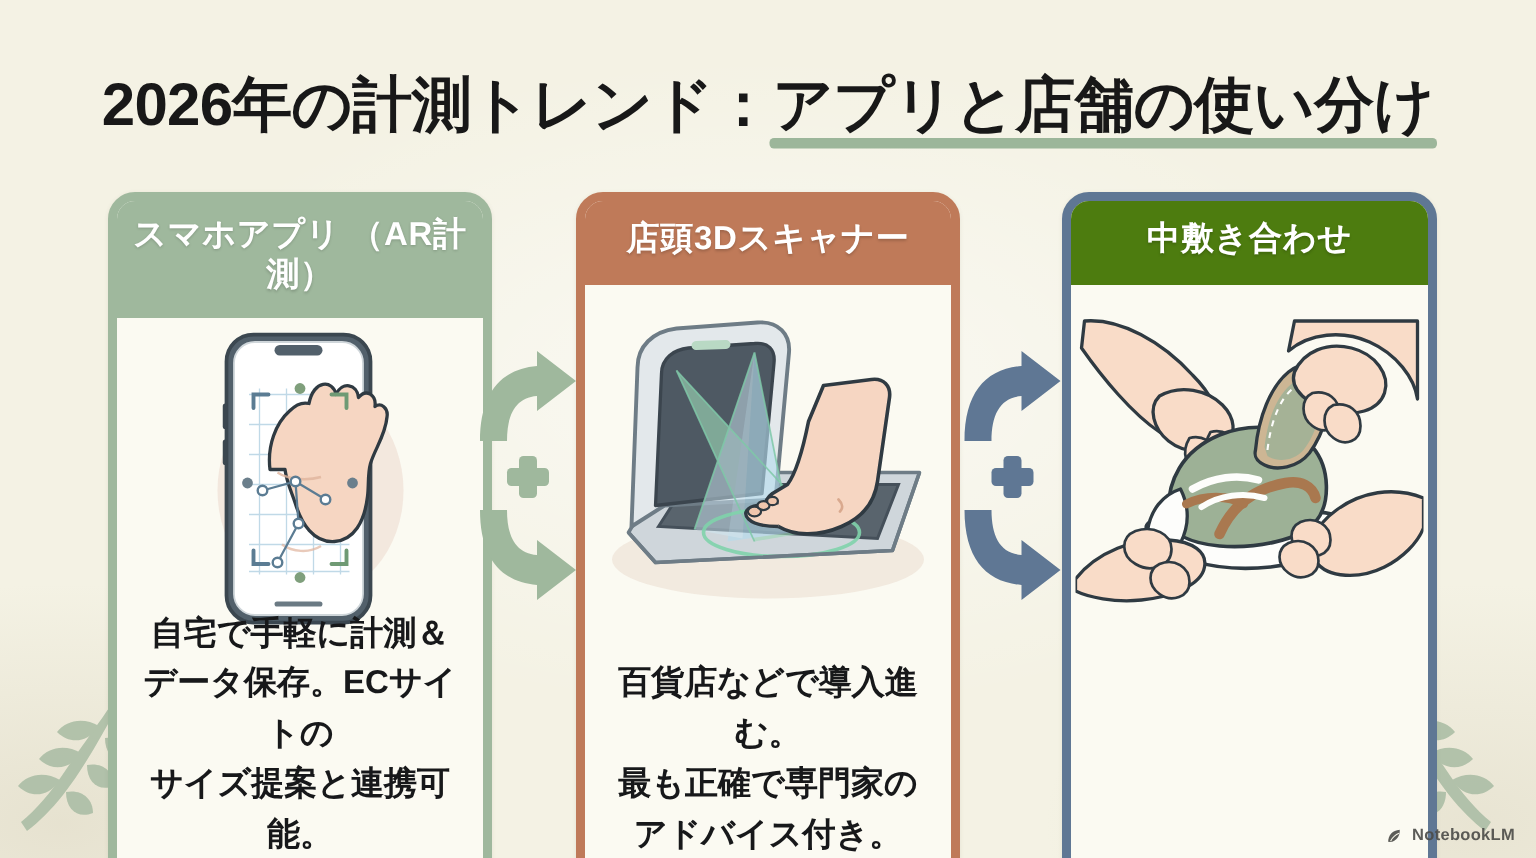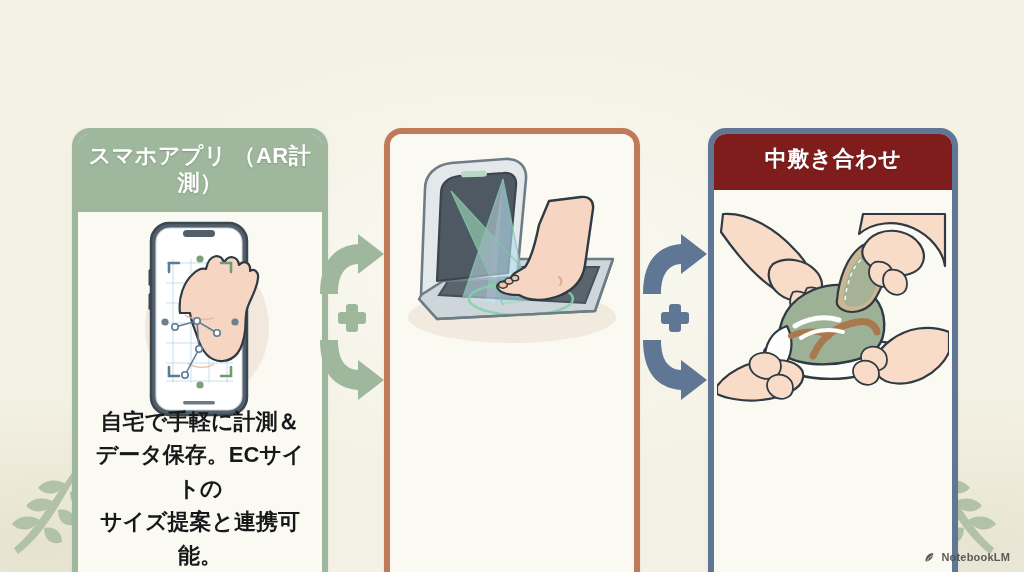--- a/index.html
+++ b/index.html
@@ -92,21 +92,21 @@
     font-weight: 700;
     line-height: 1.22;
     letter-spacing: 0.5px;
     border-radius: 12px 12px 0 0;
     text-shadow: 0 1px 2px rgba(0,0,0,0.18);
     padding: 0 6px;
     box-sizing: border-box;
   }
   .panel-1 .panel-head { background: #9fb89d; height: 84px; }
   .panel-2 .panel-head { background: #bf7a59; }
-  .panel-3 .panel-head { background: #7f1d1d; }
+  .panel-3 .panel-head { background: #4d7c0f; }
 
   .panel-art {
     position: relative;
     height: 236px;
     display: flex;
     align-items: center;
     justify-content: center;
     background: #fbfaf2;
   }
   .panel-1 .panel-art { height: 214px; }
@@ -169,20 +169,25 @@
   .watermark svg { display: block; }
 
   
   .art-svg { display: block; }
 </style>
 </head>
 <body>
 
 <div id="canvas">
 
+  <div class="title-wrap">
+    <div class="title">
+      <span class="plain">2026年の計測トレンド：</span><span class="hl">アプリと店舗の使い分け</span>
+    </div>
+  </div>
 
   <div class="panel panel-1">
     <div class="panel-head">スマホアプリ
 （AR計測）</div>
     <div class="panel-art">
       <svg class="art-svg" width="150" height="208" viewBox="0 0 150 208" aria-hidden="true">
         <ellipse cx="82" cy="112" rx="62" ry="72" fill="#ecd9cd" opacity="0.55"></ellipse>
 
         <rect x="26" y="8" width="96" height="192" rx="18" ry="18" fill="#52606b" stroke="#3b4750" stroke-width="2.5"></rect>
         <rect x="31" y="13" width="86" height="182" rx="14" ry="14" fill="#ffffff" stroke="#cfd6da" stroke-width="1.2"></rect>
@@ -241,20 +246,21 @@
 
         <rect x="58" y="186" width="32" height="3.4" rx="1.7" fill="#6b7a84"></rect>
       </svg>
     </div>
     <div class="panel-cap">自宅で手軽に計測＆
 データ保存。ECサイトの
 サイズ提案と連携可能。</div>
   </div>
 
   <div class="panel panel-2">
+    <div class="panel-head">店頭3Dスキャナー</div>
     <div class="panel-art">
       <svg class="art-svg" width="226" height="206" viewBox="0 0 226 206" aria-hidden="true">
         <ellipse cx="113" cy="168" rx="104" ry="26" fill="#ead9cb" opacity="0.5"></ellipse>
 
         <path d="M20 150 L44 110 L214 110 L196 162 L38 170 Z" fill="#cfd6db" stroke="#6e7c86" stroke-width="2.4" stroke-linejoin="round"></path>
         <path d="M40 146 L58 118 L200 118 L186 154 Z" fill="#59646d" stroke="#45505a" stroke-width="2"></path>
 
         <path d="M22 146 L26 40 C26 26 36 16 52 14 L106 10 C120 9 128 18 127 30 L118 128 L44 132 Z" fill="#e3e8eb" stroke="#6e7c86" stroke-width="2.6" stroke-linejoin="round"></path>
         <path d="M38 132 L42 44 C42 34 50 28 60 27 L104 24 C113 23 118 28 117 37 L109 124 Z" fill="#4e5963" stroke="#3b454e" stroke-width="2.2" stroke-linejoin="round"></path>
 
@@ -279,20 +285,23 @@
         <g fill="#f0c6ad" stroke="#2f3a42" stroke-width="1.5">
           <ellipse cx="104" cy="136" rx="4.4" ry="3.2"></ellipse>
           <ellipse cx="110" cy="132" rx="4" ry="3"></ellipse>
           <ellipse cx="116" cy="129" rx="3.6" ry="2.8"></ellipse>
         </g>
         <path d="M160 128c3 3 3 6 1 8" fill="none" stroke="#d9a98e" stroke-width="1.8" stroke-linecap="round"></path>
 
         <path d="M20 150 L38 170 L196 162 L214 110" fill="none" stroke="#6e7c86" stroke-width="2.4" stroke-linejoin="round"></path>
       </svg>
     </div>
+    <div class="panel-cap">百貨店などで導入進む。
+最も正確で専門家の
+アドバイス付き。</div>
   </div>
 
   <div class="panel panel-3">
     <div class="panel-head">中敷き合わせ</div>
     <div class="panel-art">
       <svg class="art-svg" width="232" height="208" viewBox="0 0 232 208" aria-hidden="true">
 
         <path d="M6 10 C30 8 58 24 78 46 C90 58 96 70 92 80 C86 92 68 92 56 84 C38 72 18 48 4 28 Z" fill="#f9dcc8" stroke="#2f3a42" stroke-width="2.2" stroke-linejoin="round"></path>
 
         <path d="M56 60 C70 52 88 56 98 66 C106 74 108 86 100 92 C90 100 72 98 62 90 C52 82 48 68 56 60 Z" fill="#f9dcc8" stroke="#2f3a42" stroke-width="2.2"></path>

